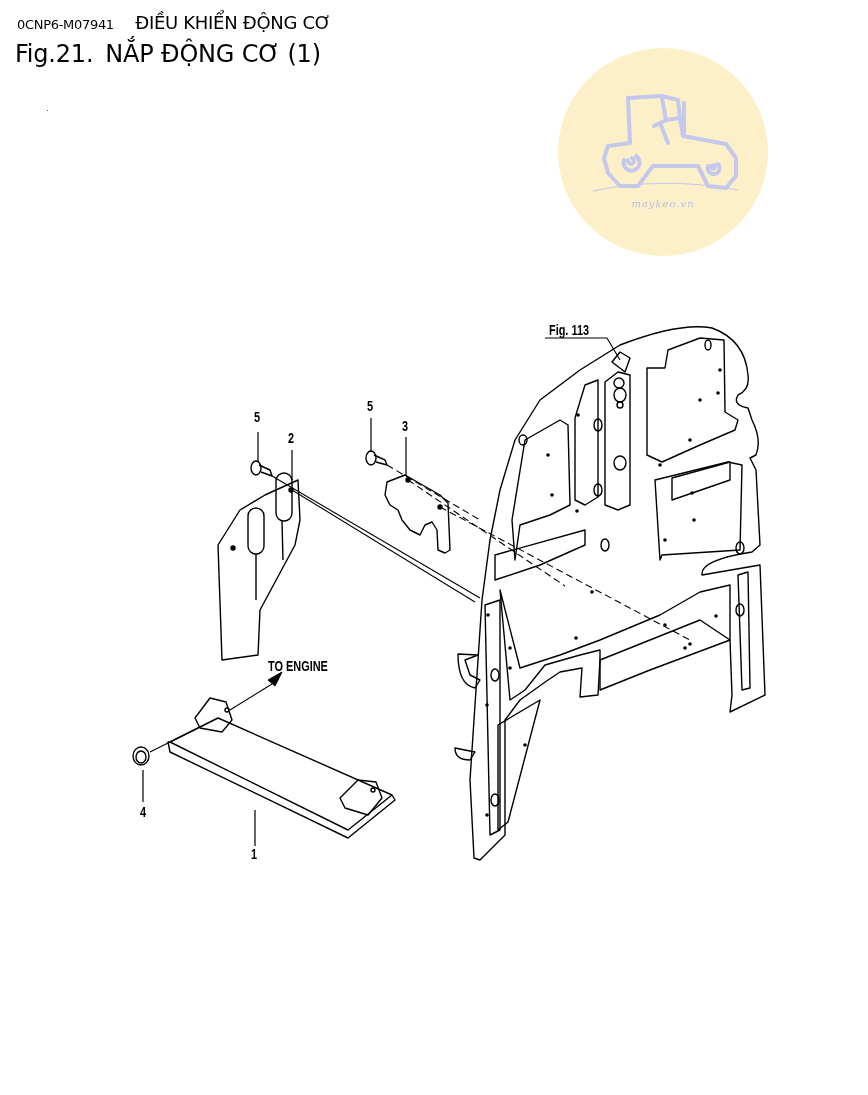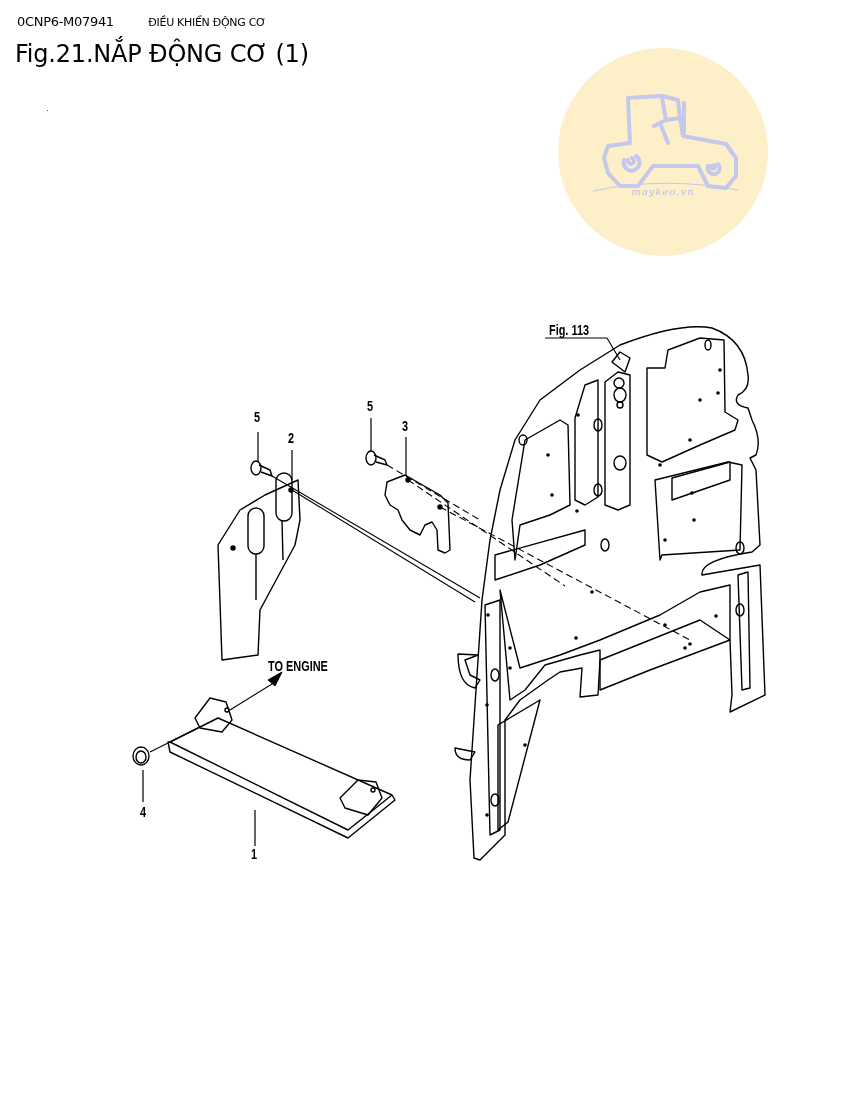--- a/index.html
+++ b/index.html
@@ -1,25 +1,25 @@
 <!DOCTYPE html>
 <html><head>
   <meta charset="utf-8">
   <style>
     html, body { margin: 0; padding: 0; background: #ffffff; }
     body { width: 868px; height: 1095px; position: relative; overflow: hidden; font-family: "DejaVu Sans", sans-serif; color: #000; }
     .code-line { position: absolute; left: 17px; top: 12px; font-size: 15px; letter-spacing: -0.3px; white-space: nowrap; }
-    .code-line .doc-code { font-size: 13px; margin-right: 30px; }
-    .code-line .section-title { font-size: 11px; }
+    .code-line .doc-code { font-size: 13px; margin-right: 17px; }
+    .code-line .section-title { font-size: 18px; }
     .fig-title { position: absolute; left: 15px; top: 40px; font-size: 24px; white-space: nowrap; letter-spacing: -0.2px; }
-    .fig-title .fig-num { }
+    .fig-title .fig-num { margin-right: 12px; }
     .dot-mark { position: absolute; left: 47px; top: 110px; width: 1px; height: 1px; background: #555; }
     .watermark { position: absolute; left: 558px; top: 48px; width: 210px; height: 208px; border-radius: 50%; background: #fdf0c8; }
     .watermark svg { position: absolute; left: 0; top: 0; }
-    .watermark .wm-text { position: absolute; left: 0; width: 210px; top: 138px; text-align: center; font-family: "DejaVu Serif", serif; font-style: italic; font-size: 10px; color: #b8bce6; letter-spacing: 1px; }
+    .watermark .wm-text { position: absolute; left: 0; width: 210px; top: 150px; text-align: center; font-family: "DejaVu Serif", serif; font-style: italic; font-size: 10px; color: #b8bce6; letter-spacing: 1px; }
     .diagram { position: absolute; left: 0; top: 0; }
     .label { position: absolute; font-family: "Liberation Sans Narrow", "Liberation Sans", sans-serif; font-weight: bold; font-size: 14px; transform: scaleX(0.78); transform-origin: left top; white-space: nowrap; }
   </style>
 </head>
 <body>
 
 <div class="code-line">
   <span class="doc-code">0CNP6-M07941</span>
   <span class="section-title">ĐIỀU KHIỂN ĐỘNG CƠ</span>
 </div>

